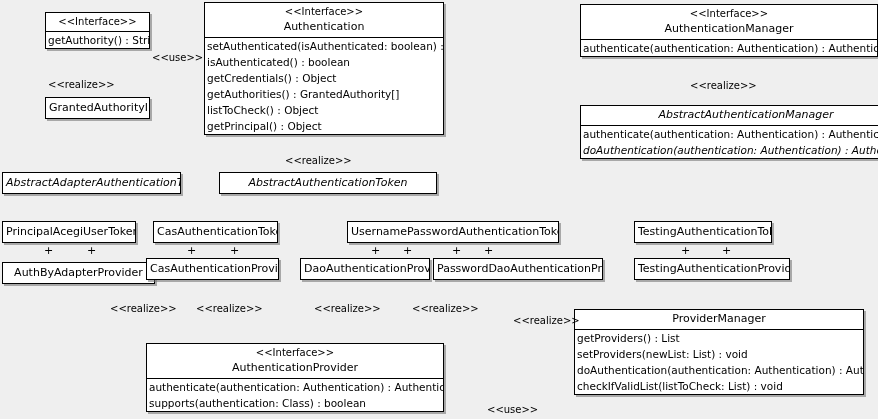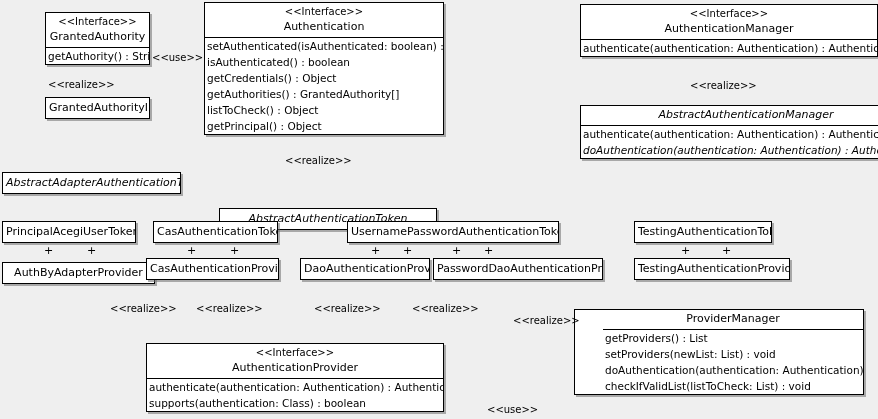--- a/index.html
+++ b/index.html
@@ -198,21 +198,20 @@
     <line x1="828" y1="309" x2="828" y2="180"></line>
     <polygon class="hollow-tri" points="828,166 821,180 835,180"></polygon>
 
      AuthenticationProvider : realize dashed diagonal --&gt;
     <line class="dashed diag" x1="634" y1="285" x2="452" y2="336"></line>
   </use></use></svg>
 
   <div class="uml-box" style="left:45px; top:12px; width:105px;">
     <div class="uml-head">
       <span class="uml-stereo">&lt;&lt;Interface&gt;&gt;</span>
-      <span class="uml-title">GrantedAuthority</span>
     </div>
     <div class="uml-sep"></div>
     <div class="uml-members">
       <div class="uml-member">getAuthority() : String</div>
     </div>
   </div>
 
   <div class="uml-box compact" style="left:45px; top:97px; width:105px;">
     <div class="uml-head">
       <span class="uml-title">GrantedAuthorityImpl</span>
@@ -256,21 +255,21 @@
       <div class="uml-member abstract">doAuthentication(authentication: Authentication) : Authentication</div>
     </div>
   </div>
 
   <div class="uml-box compact" style="left:2px; top:172px; width:179px;">
     <div class="uml-head">
       <span class="uml-title abstract">AbstractAdapterAuthenticationToken</span>
     </div>
   </div>
 
-  <div class="uml-box compact" style="left:219px; top:172px; width:218px;margin-top:36px;">
+  <div class="uml-box compact" style="left:219px; top:172px; width:218px;">
     <div class="uml-head">
       <span class="uml-title abstract">AbstractAuthenticationToken</span>
     </div>
   </div>
 
   <div class="uml-box compact" style="left:2px; top:221px; width:134px;">
     <div class="uml-head">
       <span class="uml-title">PrincipalAcegiUserToken</span>
     </div>
   </div>
@@ -328,21 +327,21 @@
       <span class="uml-stereo">&lt;&lt;Interface&gt;&gt;</span>
       <span class="uml-title">AuthenticationProvider</span>
     </div>
     <div class="uml-sep"></div>
     <div class="uml-members">
       <div class="uml-member">authenticate(authentication: Authentication) : Authentication</div>
       <div class="uml-member">supports(authentication: Class) : boolean</div>
     </div>
   </div>
 
-  <div class="uml-box" style="left:574px; top:309px; width:290px;padding-left:28px;">
+  <div class="uml-box" style="left:574px; top:309px; width:290px;">
     <div class="uml-head">
       <span class="uml-title">ProviderManager</span>
     </div>
     <div class="uml-sep"></div>
     <div class="uml-members">
       <div class="uml-member">getProviders() : List</div>
       <div class="uml-member">setProviders(newList: List) : void</div>
       <div class="uml-member">doAuthentication(authentication: Authentication) : Authentication</div>
       <div class="uml-member">checkIfValidList(listToCheck: List) : void</div>
     </div>

